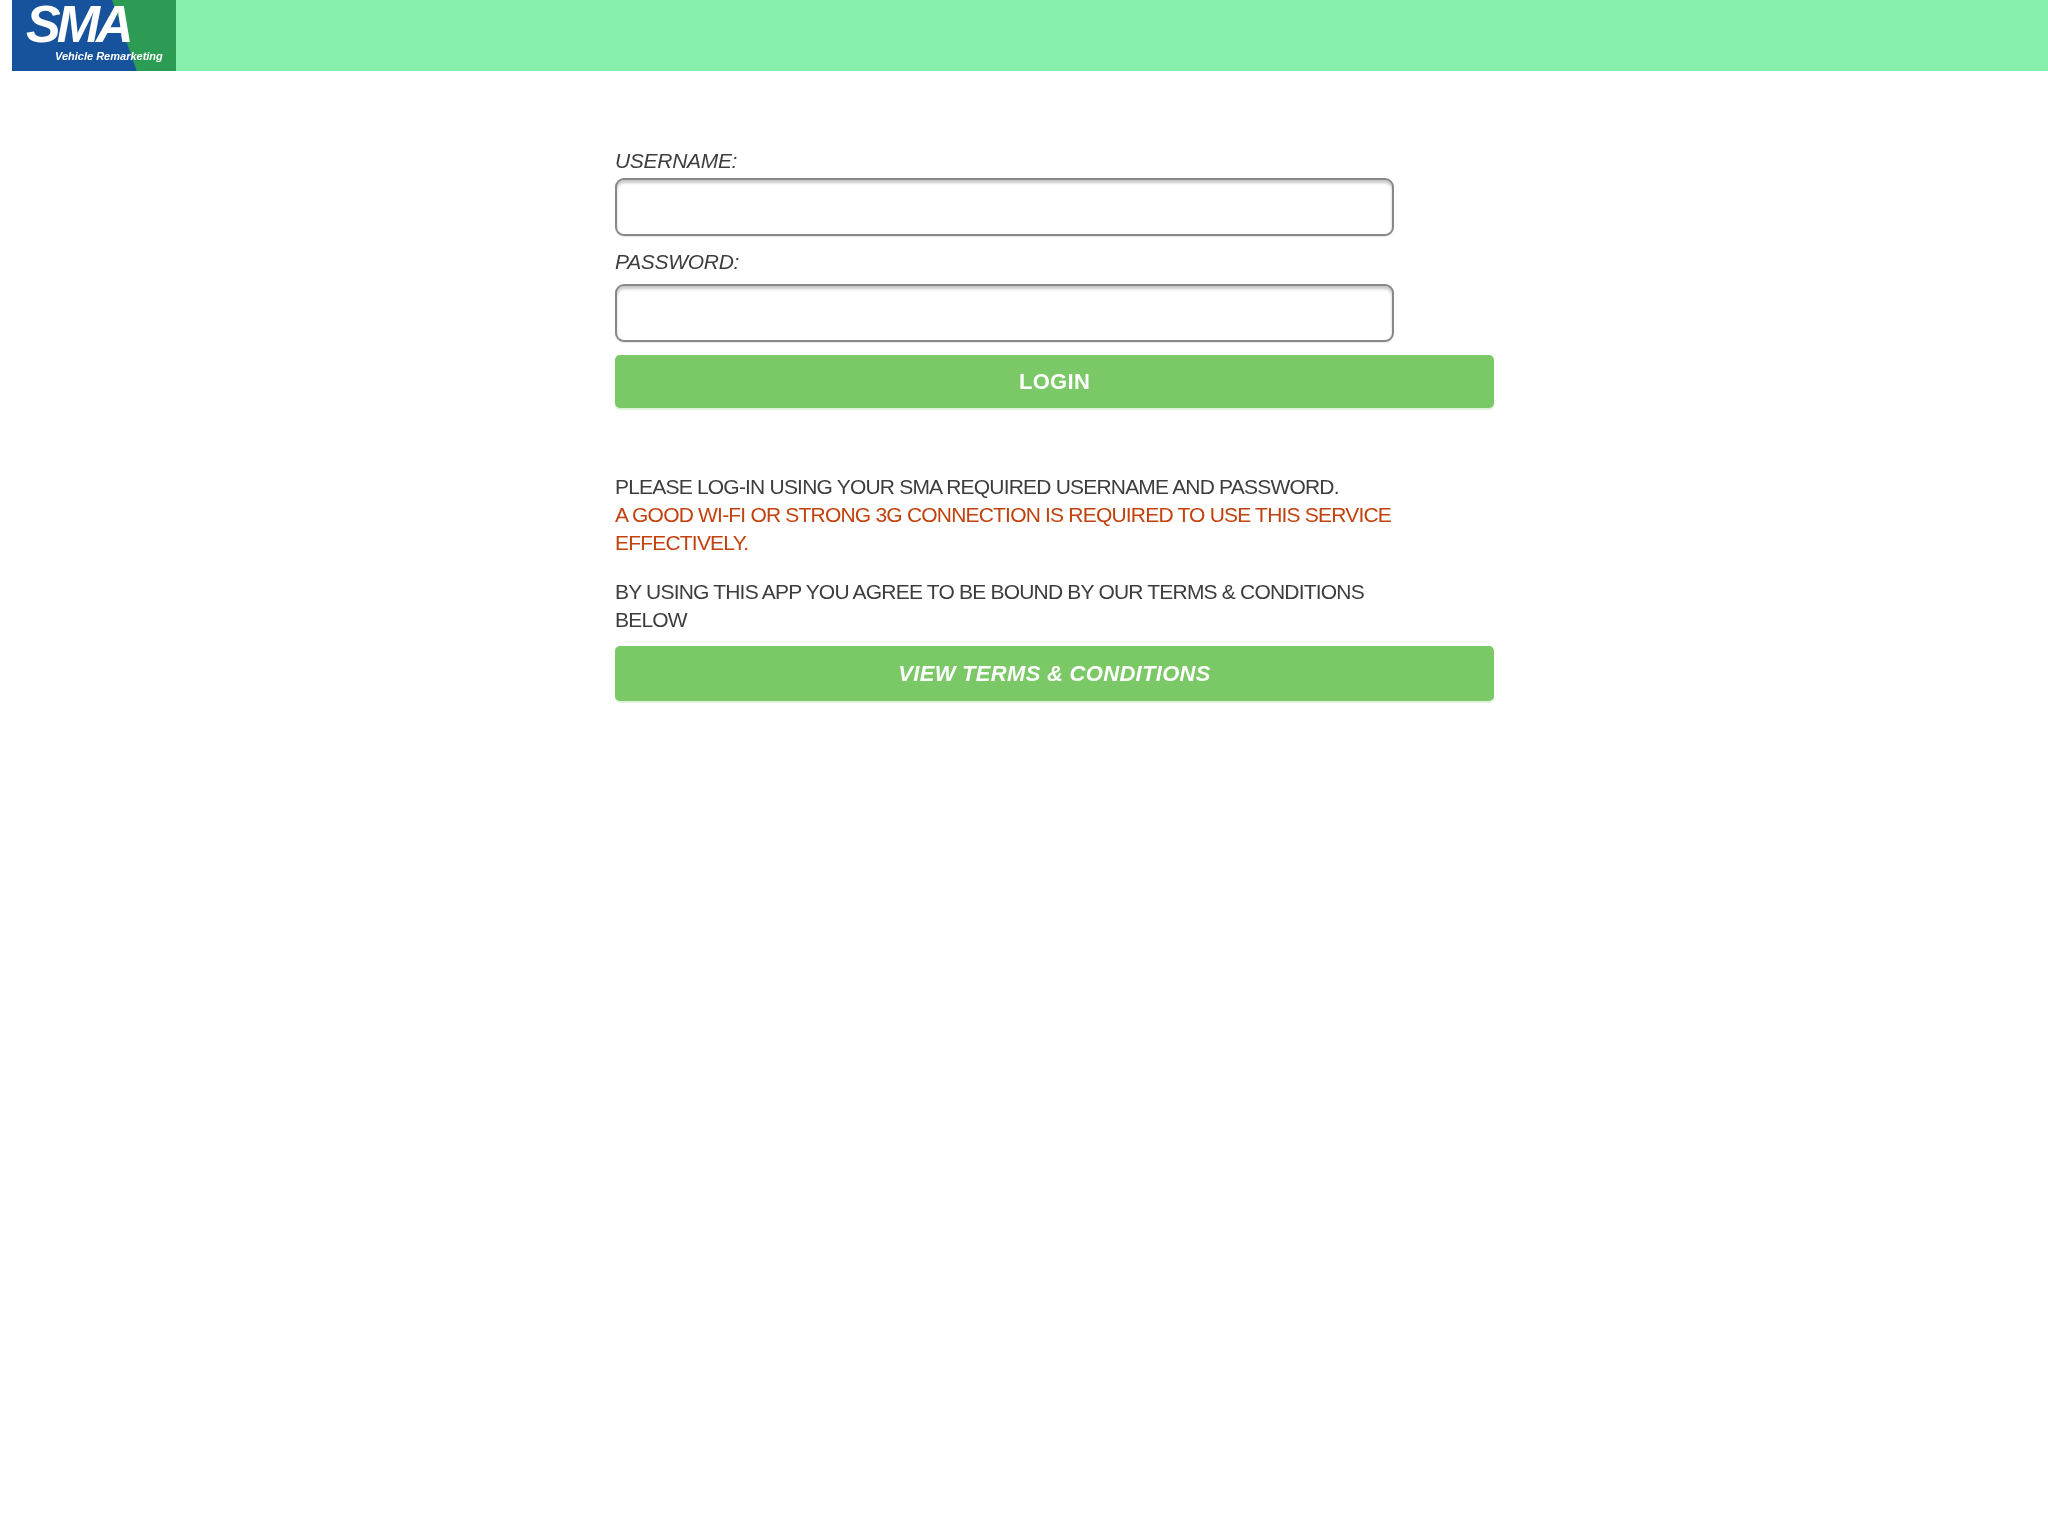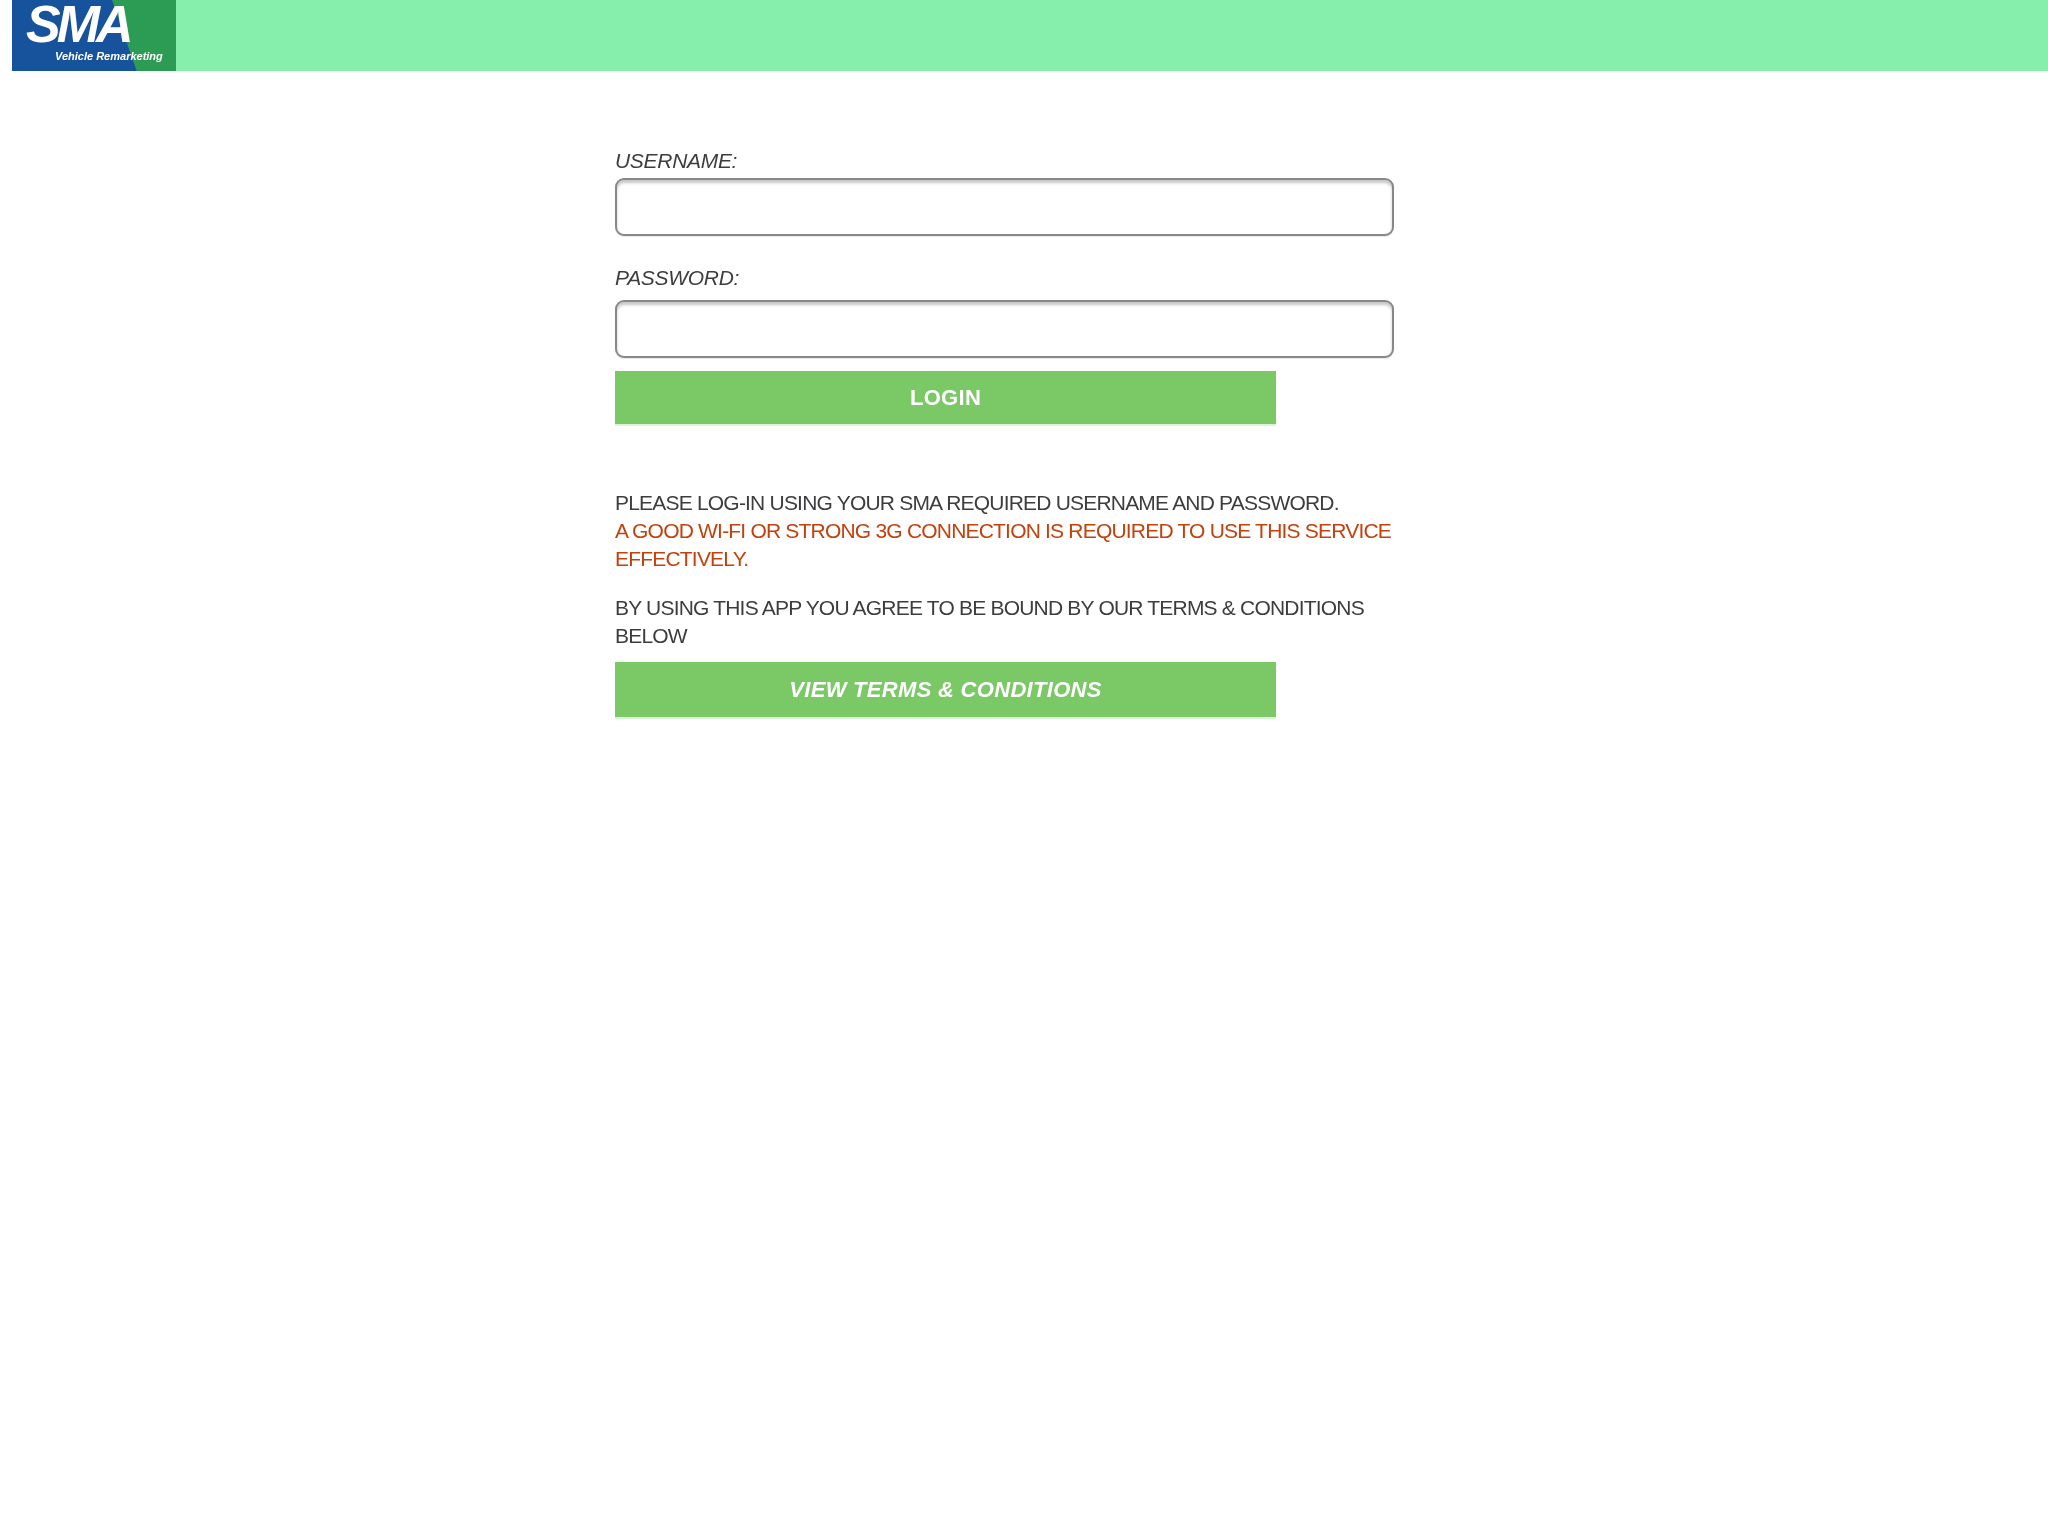--- a/index.html
+++ b/index.html
@@ -58,28 +58,28 @@
     margin-top: 4px;
     background: #ffffff;
     border: 2px solid #888888;
     border-radius: 9px;
     box-shadow: inset 0 3px 3px rgba(0,0,0,0.22), 0 1px 1px rgba(0,0,0,0.10);
     font-size: 24px;
     color: #333333;
     padding: 0 14px;
     outline: none;
   }
-  .label-password { margin-top: 29px; }
+  .label-password { margin-top: 13px; }
   .input-password { margin-top: 9px; }
 
   .green-btn {
     display: block;
-    width: 661px; height: 53px;
+    width: 879px; height: 53px;
     border: none;
-    border-radius: 0;
+    border-radius: 5px;
     background: #7bc867;
     color: #ffffff;
     font-family: "Liberation Sans", sans-serif;
     font-size: 22px;
     font-weight: bold;
     letter-spacing: 0.3px;
     cursor: pointer;
     box-shadow: 0 2px 0 rgba(123,200,103,0.25);
   }
   .login-btn { margin-top: 13px; }

